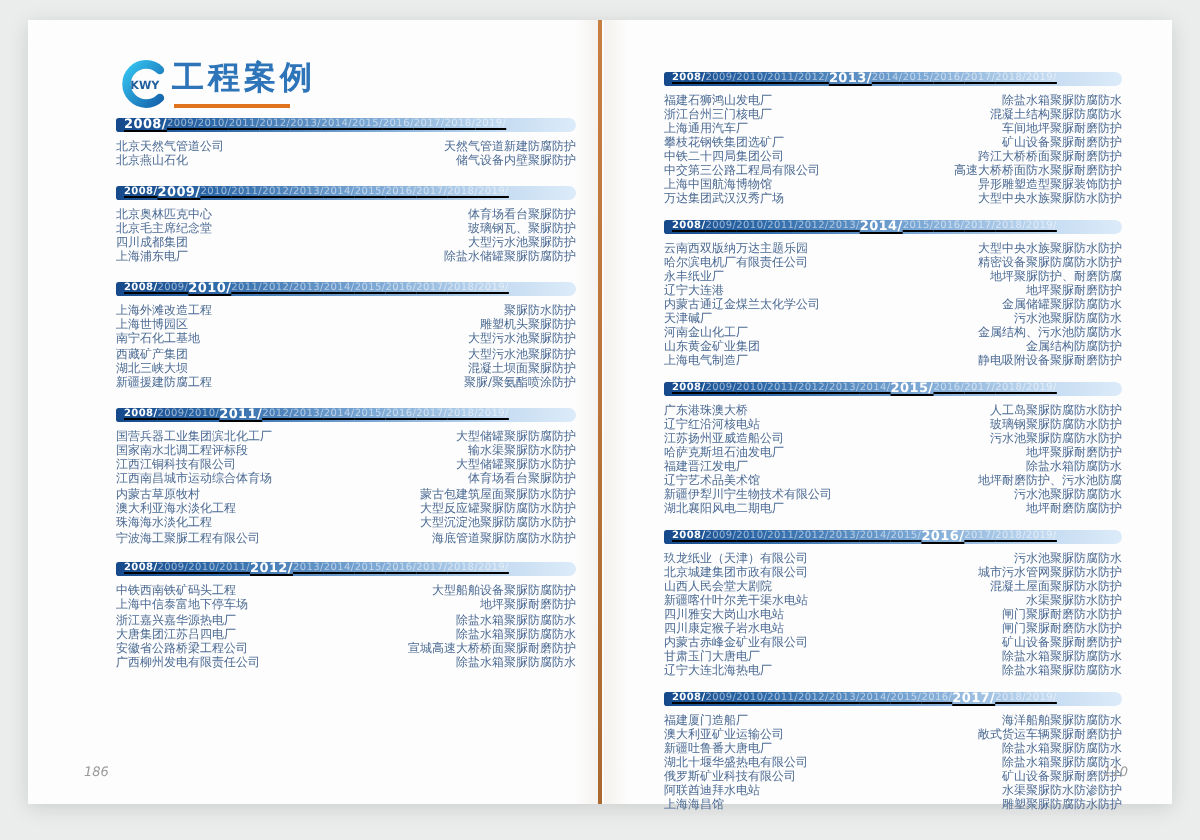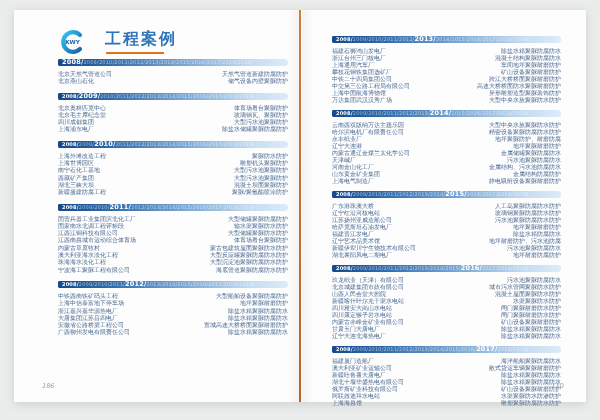--- a/index.html
+++ b/index.html
@@ -18,32 +18,32 @@
   .page-left::after{content:'';position:absolute;right:0;top:0;bottom:0;width:12px;
     background:linear-gradient(to right,rgba(0,0,0,0),rgba(130,85,40,.07));}
   .page-right::before{content:'';position:absolute;left:0;top:0;bottom:0;width:12px;
     background:linear-gradient(to left,rgba(0,0,0,0),rgba(130,85,40,.07));}
   .spine{position:absolute;left:285px;top:0;bottom:0;width:2px;
     background:linear-gradient(#c77e41,#aa6830);z-index:5;}
   .content{position:relative;}
   .page-left .content{padding:18px 12px 0 44px;}
   .page-right .content{padding:26px 25px 0 30px;}
 
-  .logo-row{display:flex;align-items:center;gap:19px;margin-bottom:3px;}
+  .logo-row{display:flex;align-items:center;gap:0;margin-bottom:3px;}
   .title-zh{font-size:16px;font-weight:bold;color:#2e74b8;letter-spacing:2px;
     position:relative;padding-bottom:6px;line-height:18px;}
   .title-zh::after{content:'';position:absolute;left:1px;bottom:0;width:58px;height:2px;background:#e0731d;}
   .title-en{font-size:11px;font-weight:bold;color:#8d949c;letter-spacing:.4px;margin:5px 0 15px 0;}
 
   .section{margin-bottom:8px;}
   .page-right .section{margin-bottom:7px;}
   .year-bar{
     height:7px;border-radius:2px 5px 5px 2px;margin-bottom:4px;
     background:linear-gradient(90deg,#15498b 0%,#2f6aa9 22%,#7aa7d4 55%,#c7ddf2 85%,#dcebf9 100%);
-    display:flex;align-items:center;overflow:hidden;white-space:nowrap;padding-left:4px;
+    display:flex;align-items:center;overflow:hidden;white-space:nowrap;padding-left:4px;text-decoration:underline;
   }
   .year-bar span{font-size:5px;line-height:7px;color:rgba(255,255,255,.55);letter-spacing:.2px;}
   .year-bar span.start{color:#ffffff;font-weight:bold;}
   .year-bar span.current{color:#ffffff;font-weight:bold;font-size:6.5px;}
 
   .row{display:flex;justify-content:space-between;align-items:baseline;line-height:7.3px;}
   .page-right .row{line-height:7px;}
   .row .client,.row .work{font-size:6px;color:#4b6a93;white-space:nowrap;}
 
   .page-num{position:absolute;bottom:12px;font-size:6.5px;font-style:italic;color:#9a9a9a;z-index:6;}

